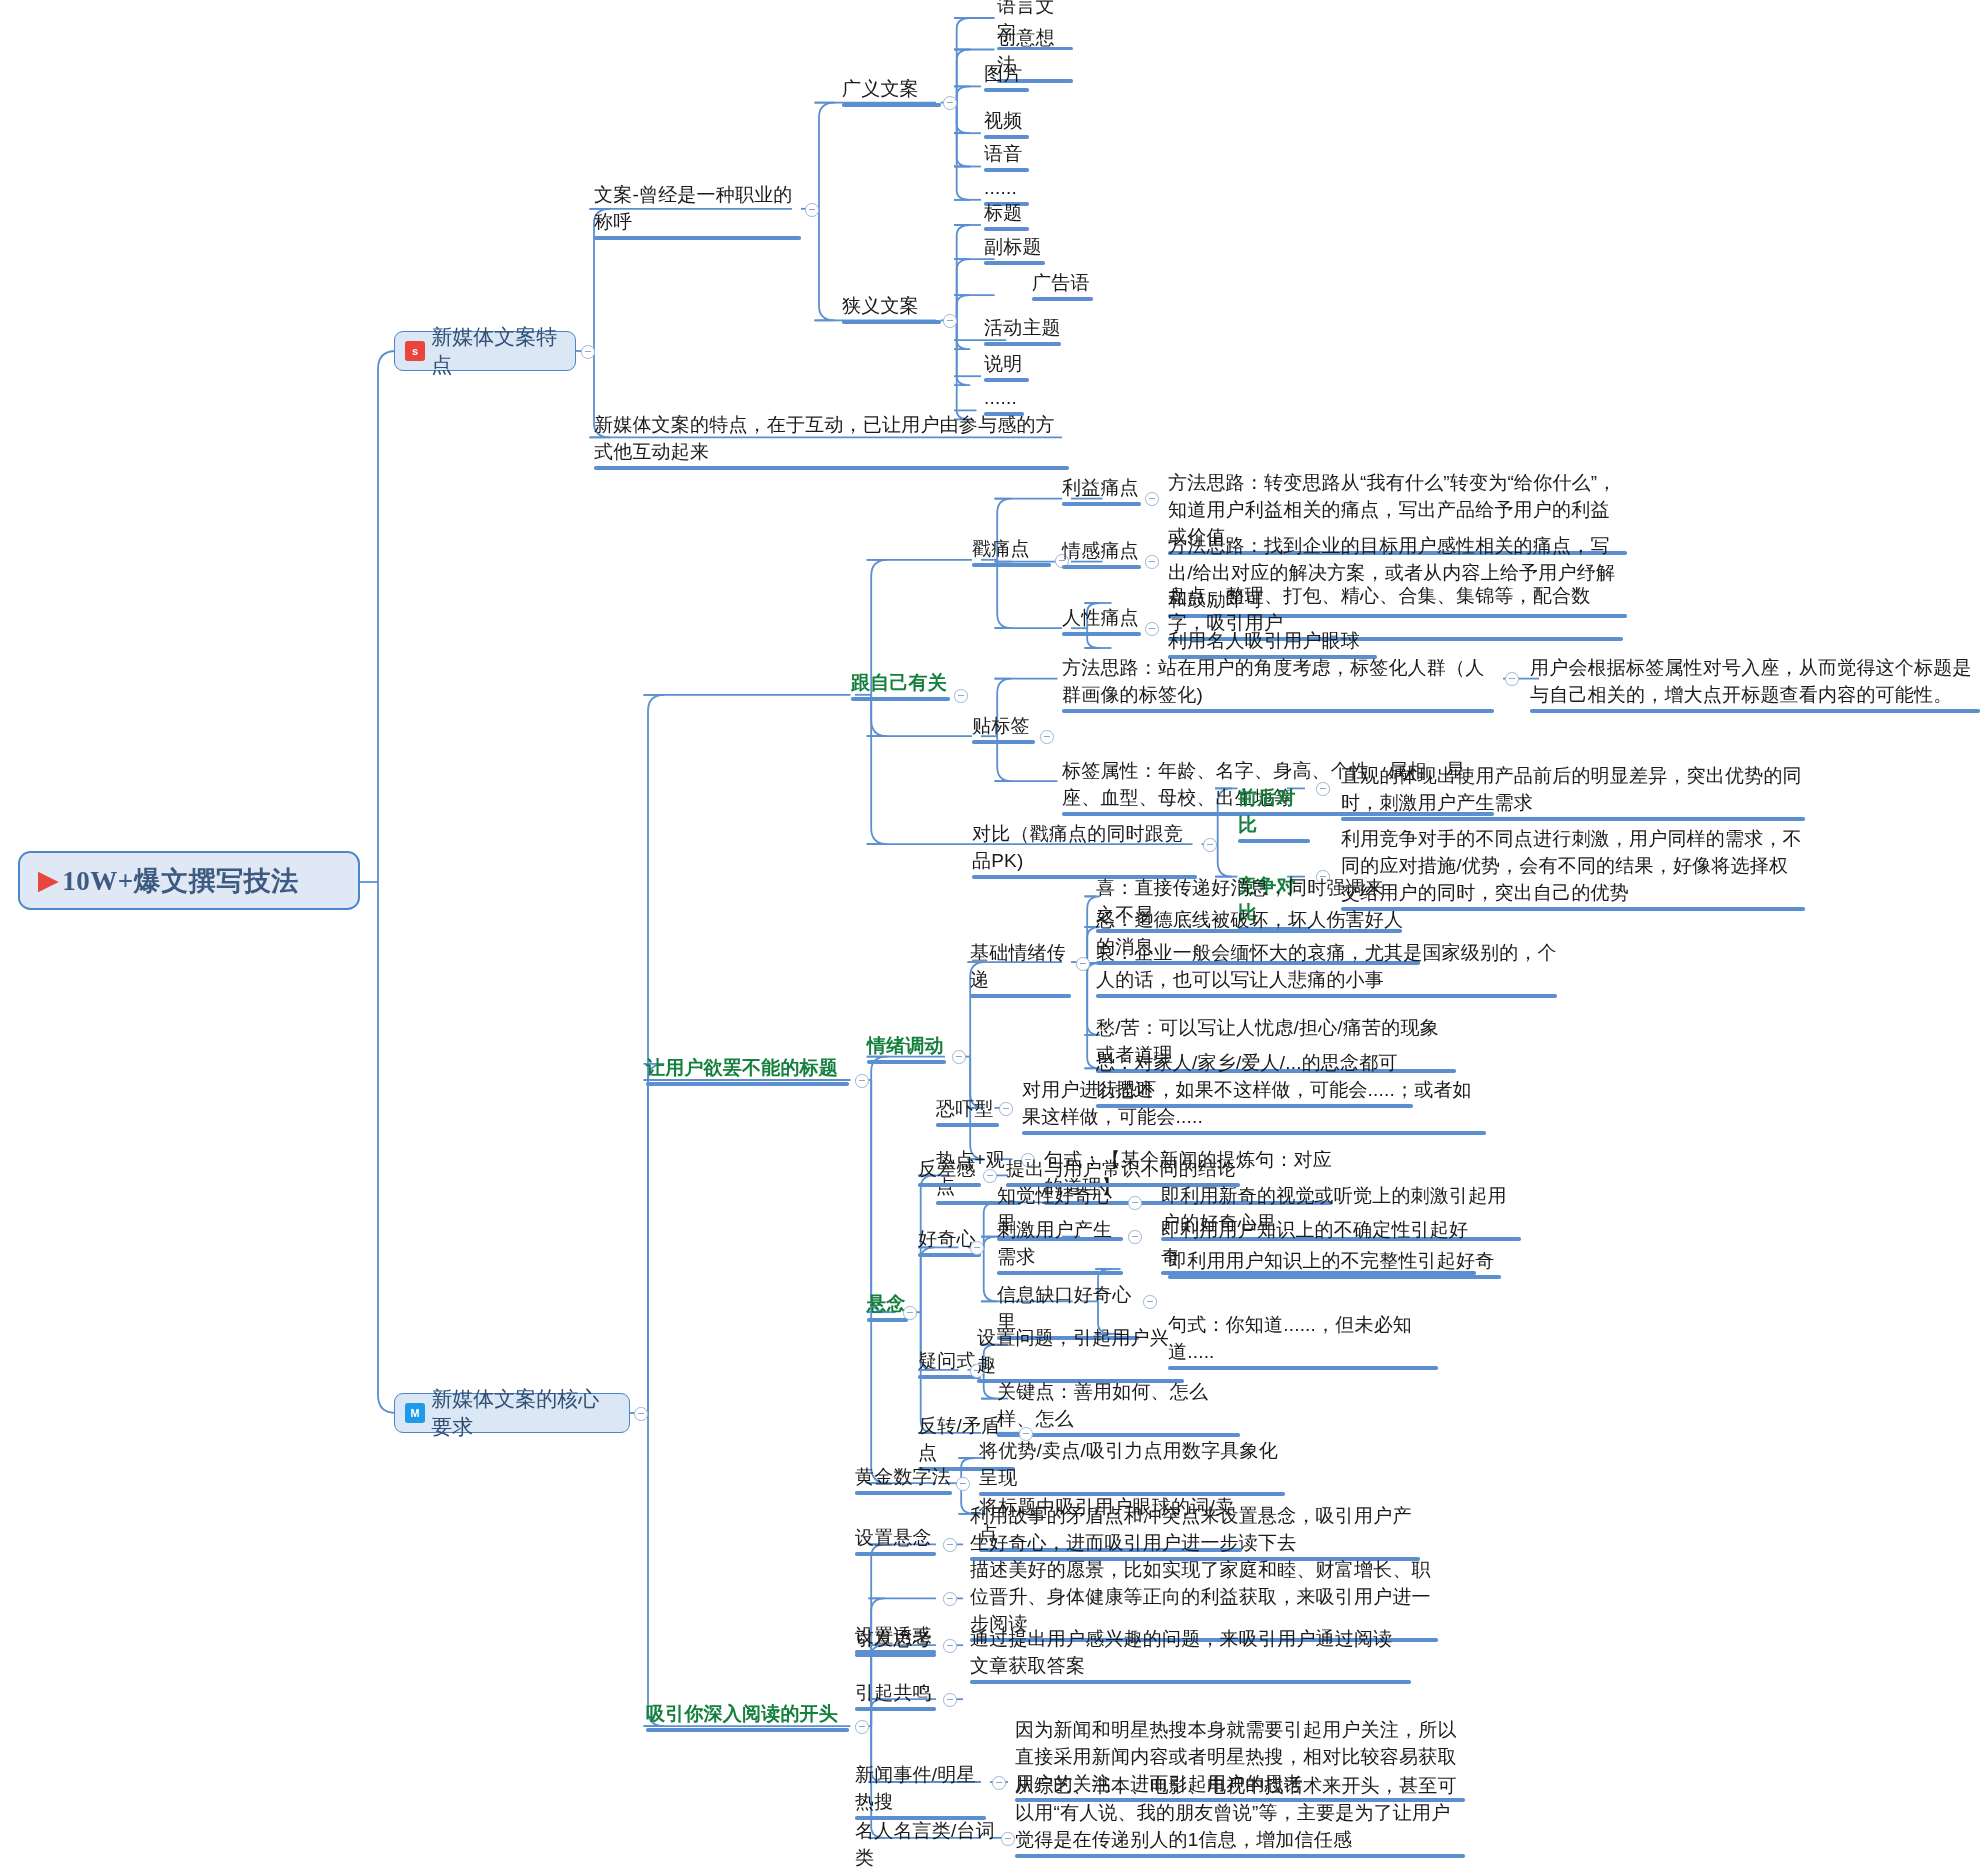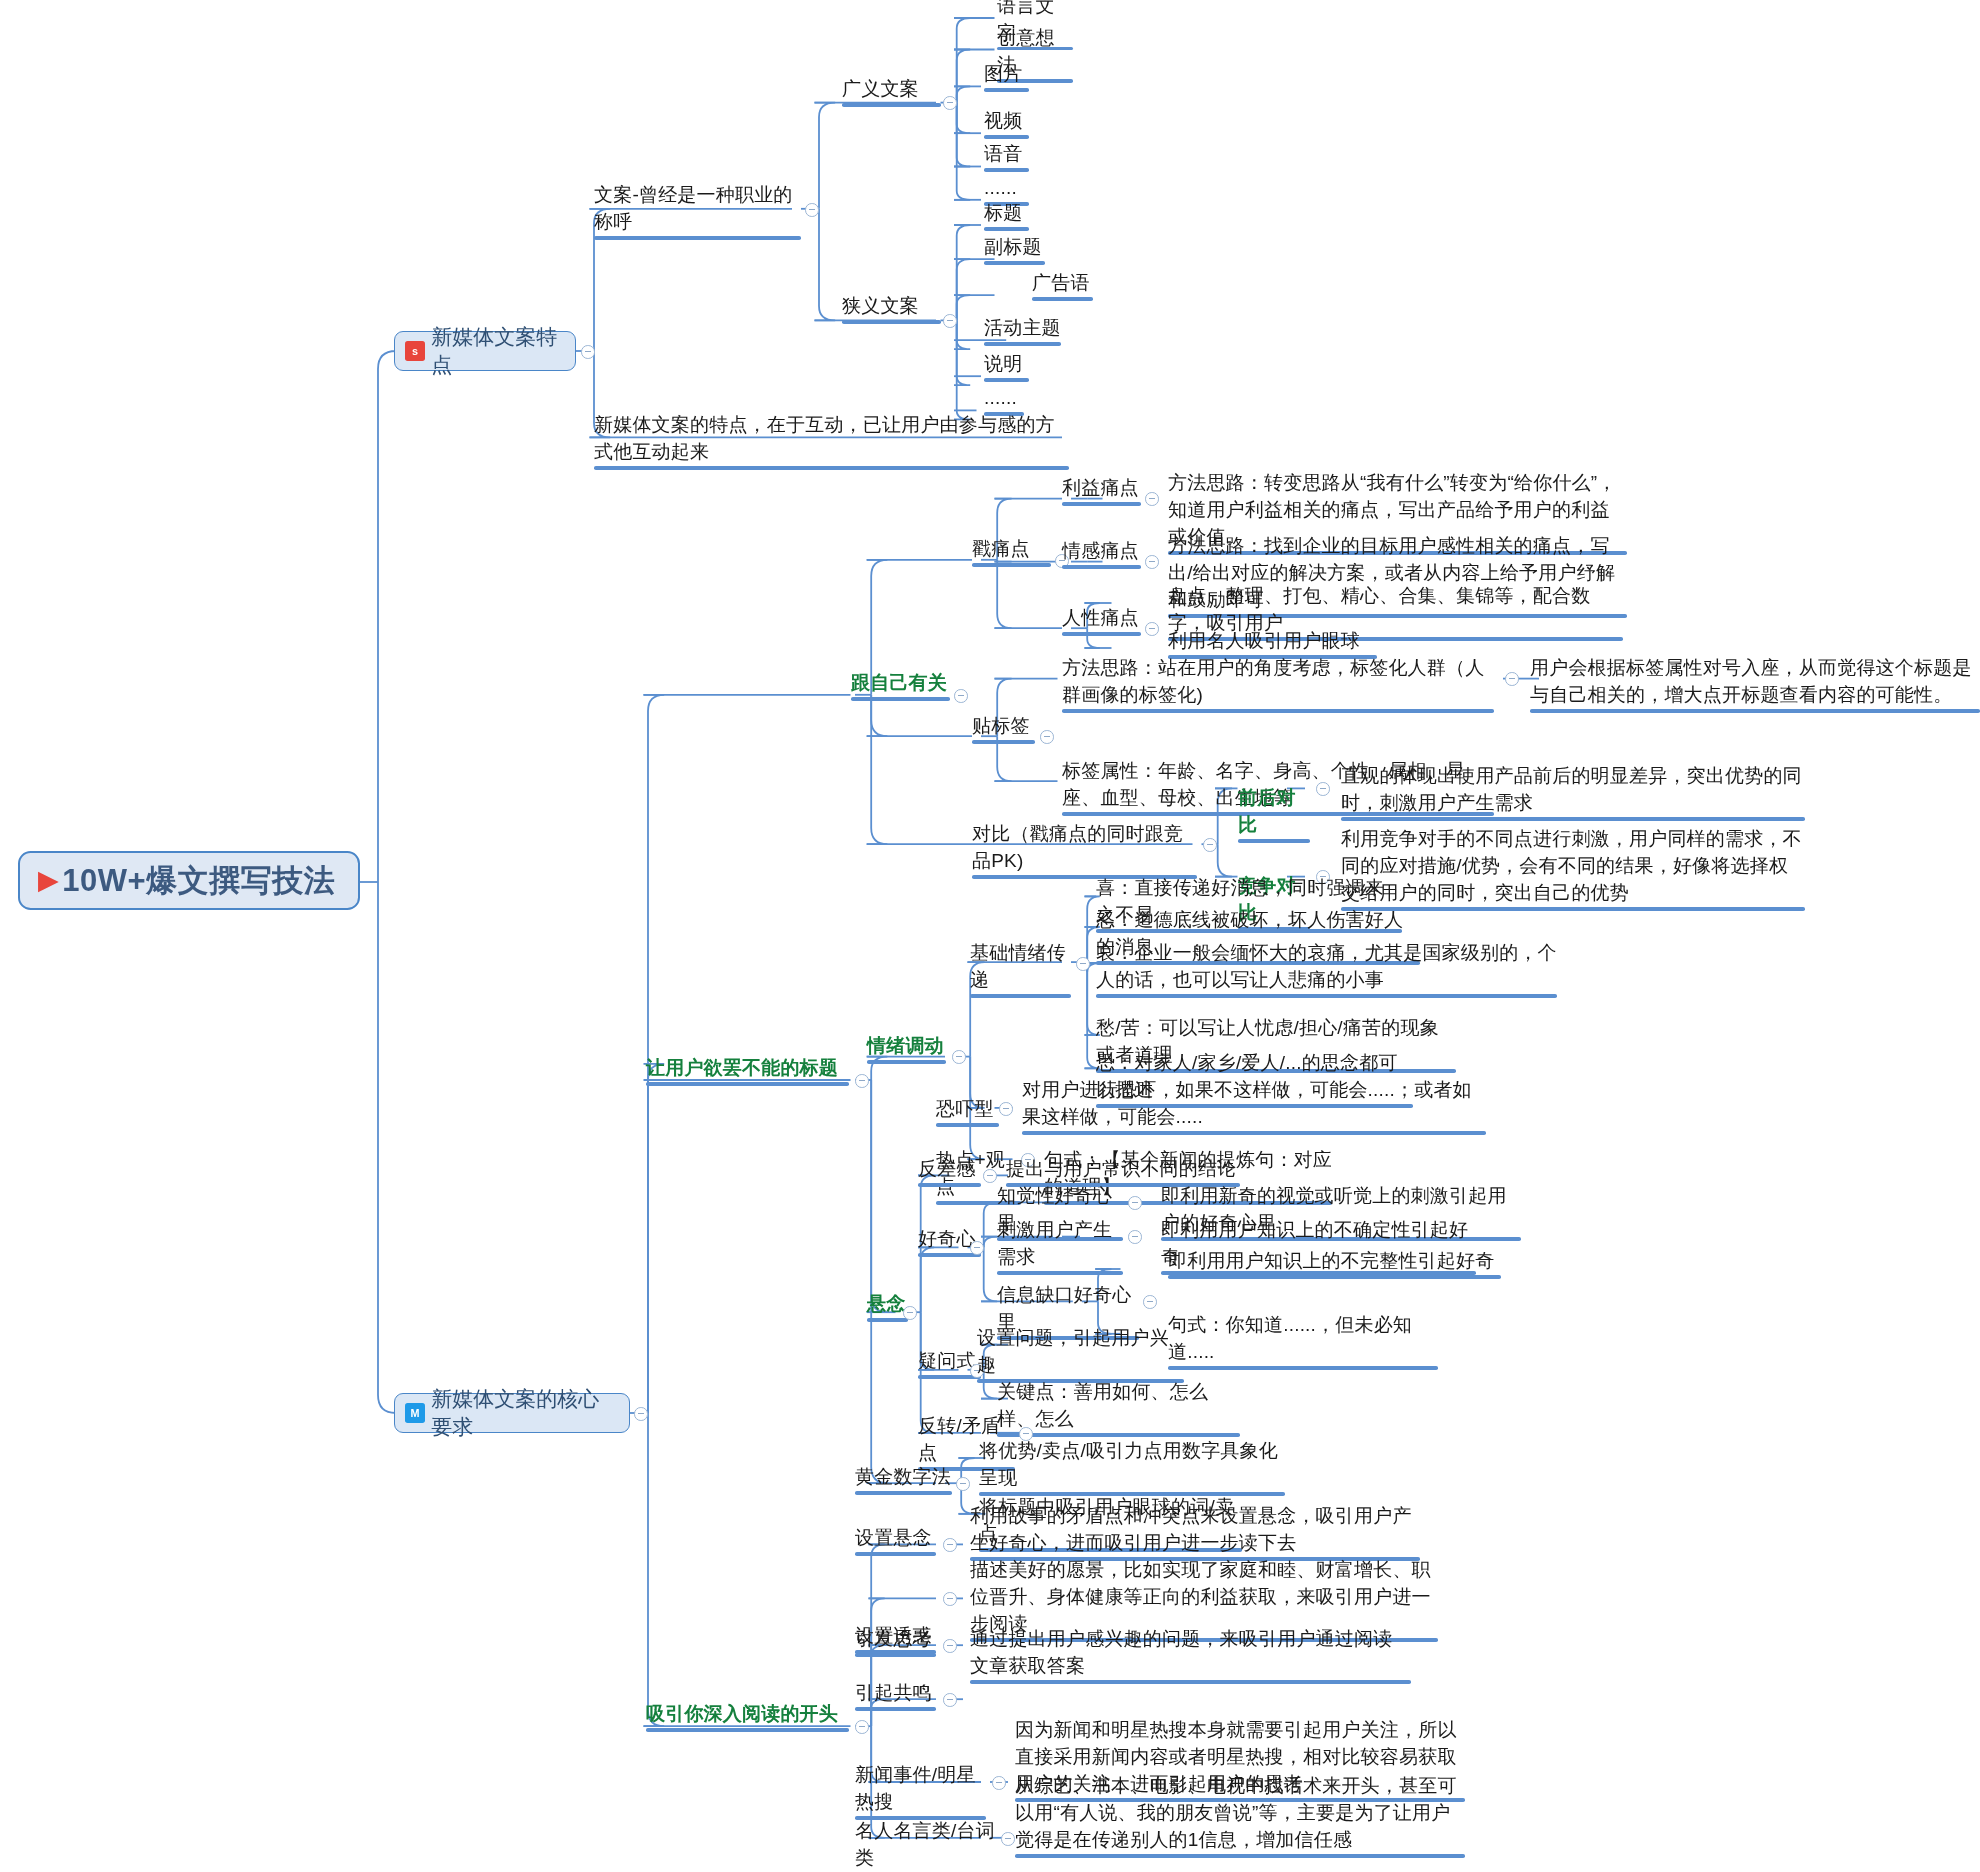--- a/index.html
+++ b/index.html
@@ -20,21 +20,21 @@
     position:absolute;left:0;bottom:-3.6px;height:3.6px;border-radius:1.8px;
     background:#5b8fd0;width:100%;
   }
 
   
   .root{
     position:absolute;border:2.7px solid #4a86c8;border-radius:12.6px;
     background:#dfe8f4;box-sizing:border-box;display:flex;align-items:center;
     padding:0 18px;
   }
-  .root .txt{font-size:31px;font-weight:bold;color:#3d5a80;letter-spacing:0.5px;}
+  .root .txt{font-size:27px;font-weight:bold;color:#3d5a80;letter-spacing:0.5px;font-family:Liberation Serif, serif;}
   .flag{display:inline-block;margin-right:3.6px;color:#e8453c;font-size:27px;line-height:1;}
 
   
   .branch1{
     position:absolute;border:1.8px solid #4a86c8;border-radius:9px;
     background:#dbe7f5;box-sizing:border-box;display:flex;align-items:center;
     padding:0 10px;gap:6.3px;
   }
   .branch1 .txt{font-size:21px;color:#2f4f73;font-weight:500;}
   .badge{

